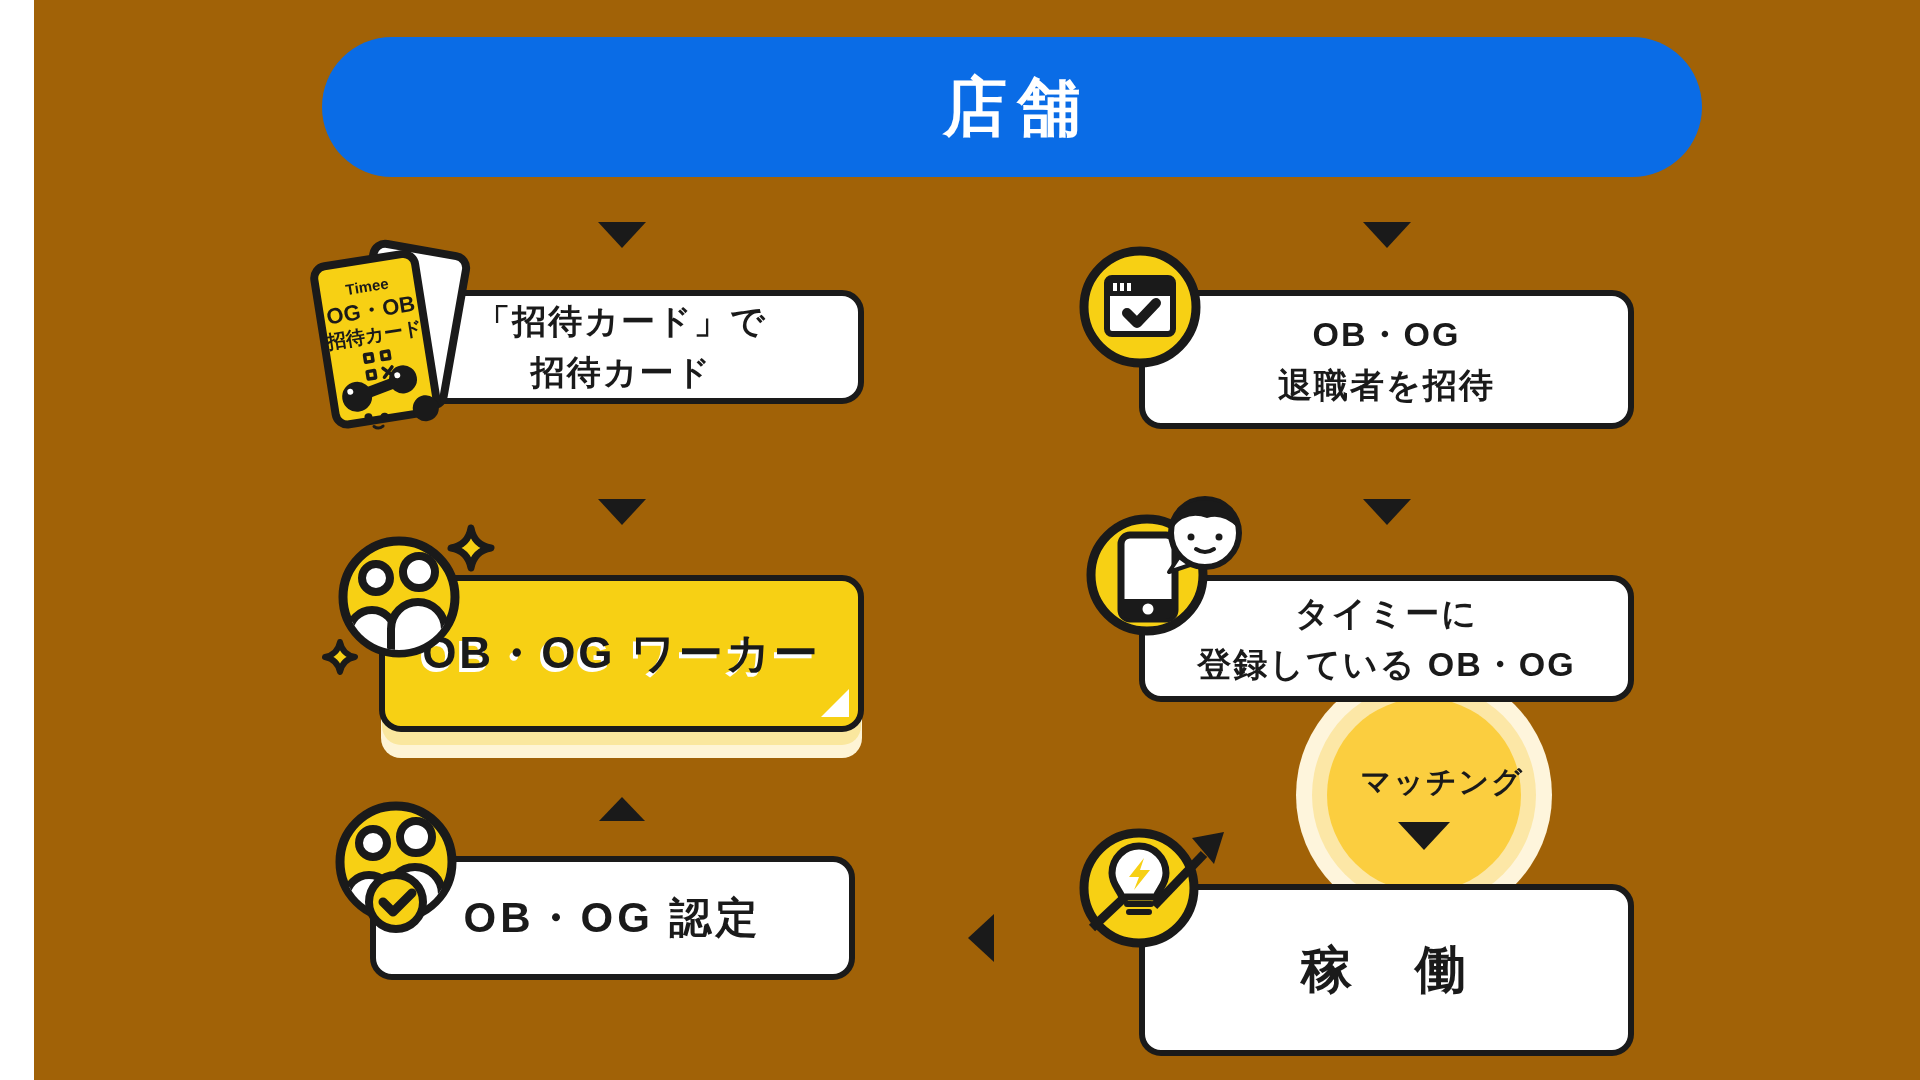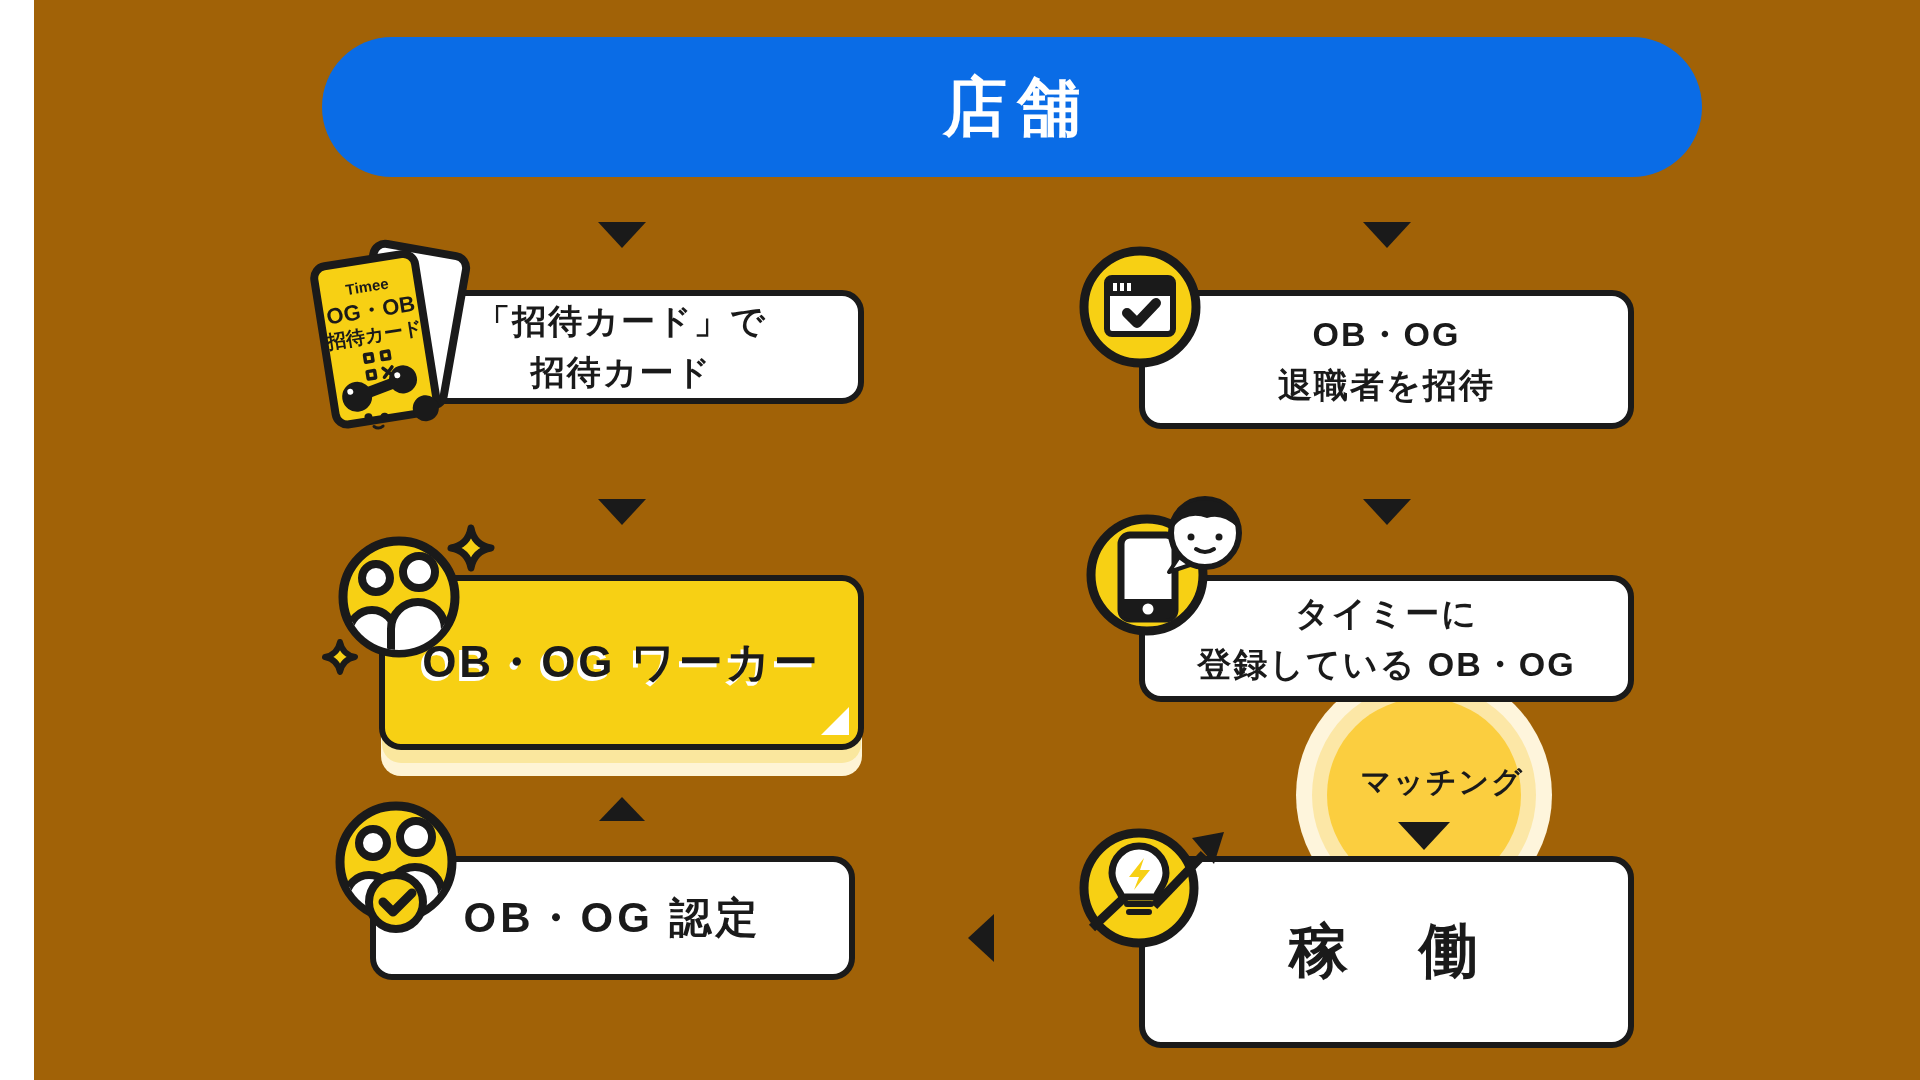--- a/index.html
+++ b/index.html
@@ -28,33 +28,33 @@
 
   
   .box{
     position:absolute;background:#fff;border:6px solid var(--ink);border-radius:22px;
     display:flex;flex-direction:column;align-items:center;justify-content:center;
     color:var(--ink);font-weight:800;text-align:center;z-index:2;
   }
   .box .ln{display:block;}
   #box-l1{left:345px;top:290px;width:485px;height:114px;font-size:34px;line-height:1.5;letter-spacing:2px;}
   #box-l2{
-    left:345px;top:575px;width:485px;height:175px;background:var(--yellow);
+    left:345px;top:575px;width:485px;height:157px;background:var(--yellow);
     font-size:44px;letter-spacing:3px;
     box-shadow:0 16px 0 -3px var(--shadow1), 0 28px 0 -2px var(--shadow2);
   }
   #box-l2 .worker-label{text-shadow:-3px 4px 0 #fff;}
   #box-l2 .fold{
     position:absolute;right:9px;bottom:9px;width:0;height:0;
     border-bottom:28px solid #fff;border-left:28px solid transparent;
   }
   #box-l3{left:336px;top:856px;width:485px;height:124px;font-size:42px;letter-spacing:4px;}
   #box-r1{left:1105px;top:290px;width:495px;height:139px;font-size:34px;line-height:1.5;letter-spacing:2px;}
   #box-r2{left:1105px;top:575px;width:495px;height:127px;font-size:34px;line-height:1.5;letter-spacing:2px;}
-  #box-r3{left:1105px;top:856px;width:495px;height:192px;font-size:59px;letter-spacing:6px;}
+  #box-r3{left:1105px;top:884px;width:495px;height:172px;font-size:51px;letter-spacing:6px;}
 
   
   .tri{position:absolute;width:0;height:0;z-index:3;}
   .tri-down{border-left:24px solid transparent;border-right:24px solid transparent;border-top:26px solid var(--ink);}
   .tri-up{border-left:23px solid transparent;border-right:23px solid transparent;border-bottom:24px solid var(--ink);}
   .tri-left{border-top:24px solid transparent;border-bottom:24px solid transparent;border-right:26px solid var(--ink);}
   #arr-l1{left:564px;top:222px;}
   #arr-r1{left:1329px;top:222px;}
   #arr-l2{left:564px;top:499px;}
   #arr-r2{left:1329px;top:499px;}

